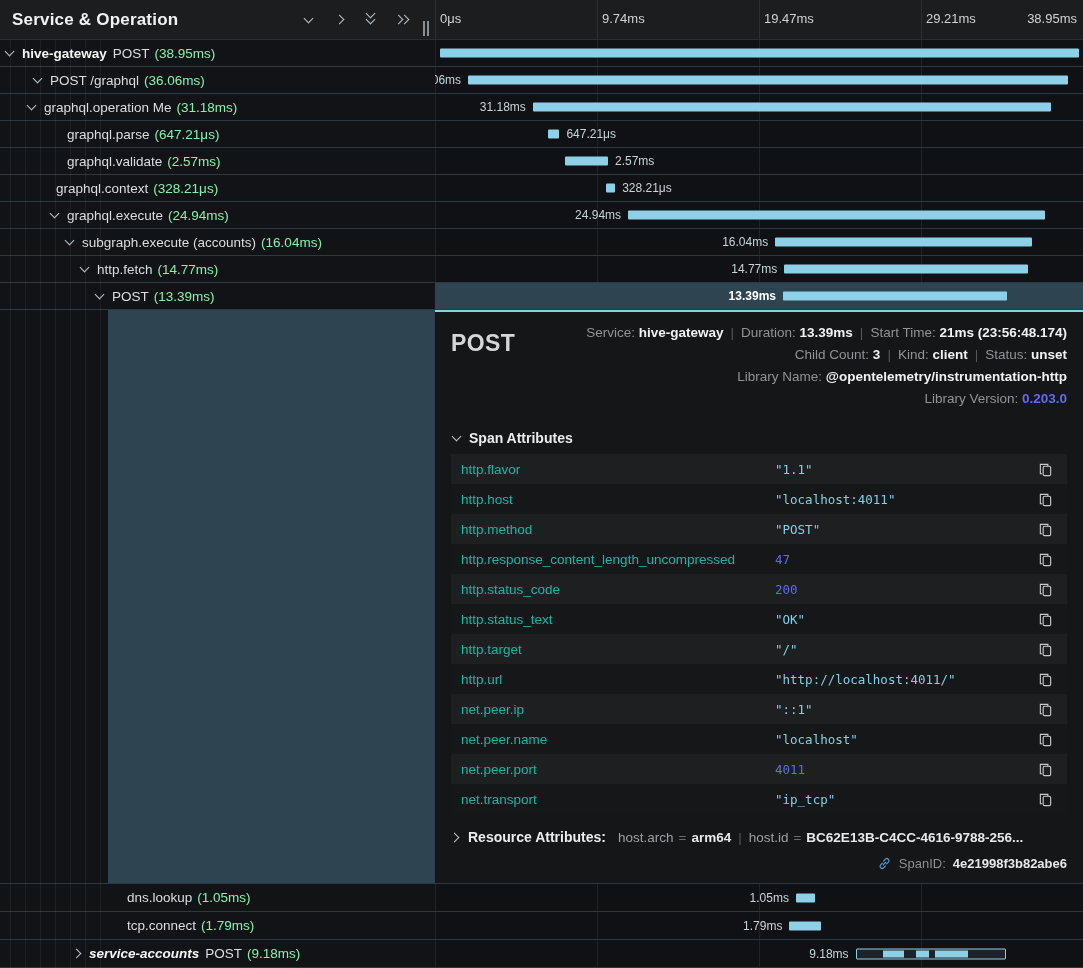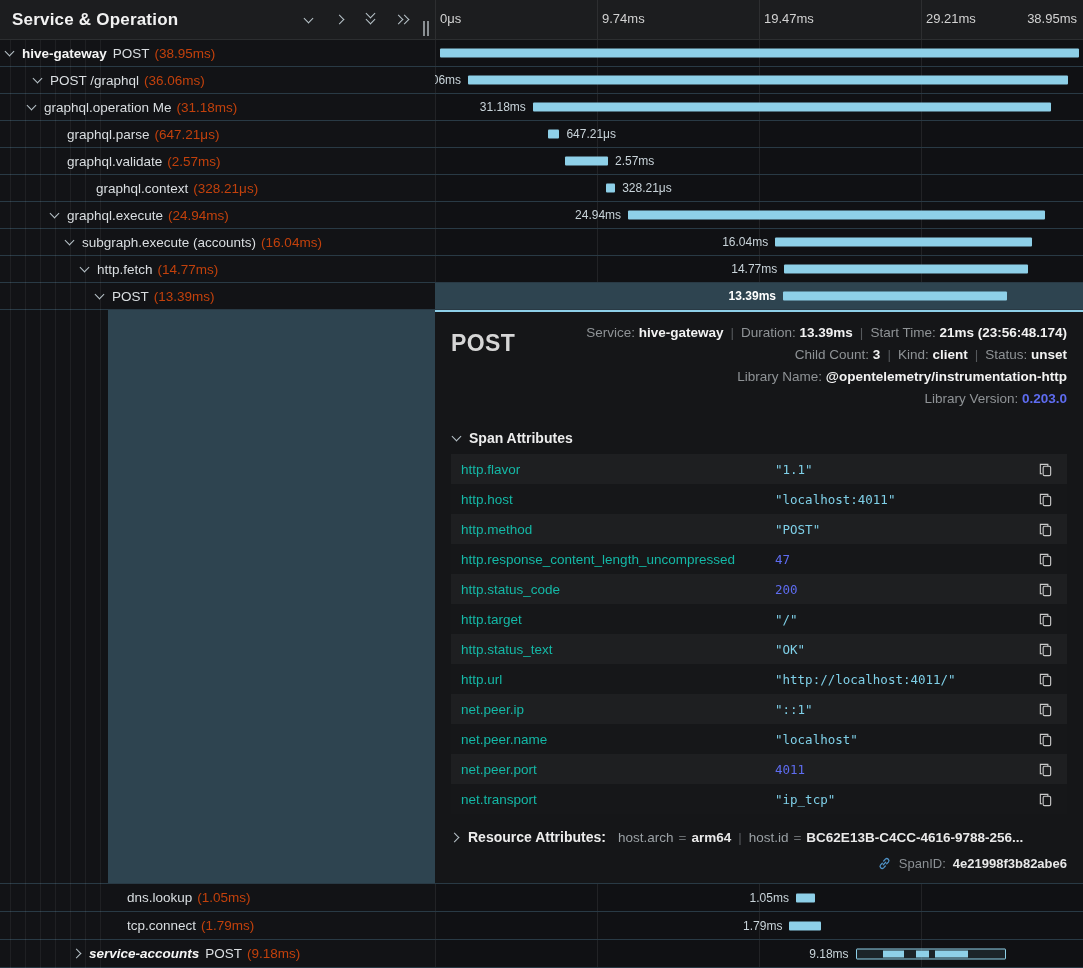--- a/index.html
+++ b/index.html
@@ -42,21 +42,21 @@
   .resizer{width:6px;height:15px;border-left:2px solid #8a8f93;border-right:2px solid #8a8f93;margin-left:10px;align-self:flex-end;margin-bottom:3px;cursor:col-resize;}
   
   .span-row{display:flex;height:27px;border-bottom:1px solid var(--rowline);cursor:pointer;}
   .bottom .span-row{height:28px;}
   .row-left{width:var(--leftw);display:flex;align-items:center;font-size:13.5px;white-space:nowrap;overflow:hidden;}
   .row-left .chev{margin-right:9px;}
   .chev-spacer{display:inline-block;width:16px;flex:none;}
   .svc{font-weight:700;color:#f5f5f5;margin-right:6px;}
   .svc.bold-italic{font-style:italic;}
   .op{color:#dadee1;margin-right:5px;}
-  .dur{color:#c2410c;}
+  .dur{color:#86efac;}
   .row-right{flex:1;position:relative;overflow:hidden;background-color:#101114;}
   .bar{position:absolute;top:50%;transform:translateY(-50%);height:9px;background:var(--bar);border-radius:1px;}
   .bar.outline{background:rgba(142,208,232,.10);border:1px solid var(--bar);height:11px;}
   .bar.outline i{position:absolute;top:1px;bottom:1px;background:var(--bar);display:block;}
   .bar-label{position:absolute;top:50%;transform:translateY(-50%);font-size:12px;color:#c9d4da;white-space:nowrap;}
   .span-row.sel .row-right{background:var(--sel);background-image:none;}
   .span-row.sel .bar-label{color:#ffffff;font-weight:700;}
   
   .detail-row{display:flex;height:574px;border-bottom:1px solid var(--rowline);}
   .detail-left{width:var(--leftw);position:relative;background:#121316;}
@@ -175,21 +175,21 @@
           <span class="chev-spacer"></span>
           <span class="op">graphql.validate</span>
           <span class="dur">(2.57ms)</span>
         </div>
         <div class="row-right gridbg">
           <div class="bar" style="left: 20.1%; width: 6.6%;"></div>
           <span class="bar-label" style="left: calc(26.7% + 7px);">2.57ms</span>
         </div>
       </div>
       <div class="span-row">
-        <div class="row-left" style="padding-left: 80px;">
+        <div class="row-left" style="padding-left: 40px;">
           <span class="chev-spacer"></span>
           <span class="op">graphql.context</span>
           <span class="dur">(328.21μs)</span>
         </div>
         <div class="row-right gridbg">
           <div class="bar" style="left: 26.4%; width: 1.4%;"></div>
           <span class="bar-label" style="left: calc(27.8% + 7px);">328.21μs</span>
         </div>
       </div>
       <div class="span-row">
@@ -301,32 +301,32 @@
             <span class="attr-key">http.status_code</span>
             <span class="attr-val number">200</span>
             <button class="copy-btn">
               <svg viewBox="0 0 16 16" width="15" height="15" fill="none" stroke="#c9c9c9" stroke-width="1.2">
                 <rect x="5.5" y="4.5" width="8" height="10" rx="1.5"></rect>
                 <path d="M10.5 4.5v-2h-8v10h2"></path>
               </svg>
             </button>
           </div>
           <div class="attr-row">
+            <span class="attr-key">http.status_text</span>
+            <span class="attr-val string">"OK"</span>
+            <button class="copy-btn">
+              <svg viewBox="0 0 16 16" width="15" height="15" fill="none" stroke="#c9c9c9" stroke-width="1.2">
+                <rect x="5.5" y="4.5" width="8" height="10" rx="1.5"></rect>
+                <path d="M10.5 4.5v-2h-8v10h2"></path>
+              </svg>
+            </button>
+          </div>
+          <div class="attr-row">
             <span class="attr-key">http.target</span>
             <span class="attr-val string">"/"</span>
-            <button class="copy-btn">
-              <svg viewBox="0 0 16 16" width="15" height="15" fill="none" stroke="#c9c9c9" stroke-width="1.2">
-                <rect x="5.5" y="4.5" width="8" height="10" rx="1.5"></rect>
-                <path d="M10.5 4.5v-2h-8v10h2"></path>
-              </svg>
-            </button>
-          </div>
-          <div class="attr-row">
-            <span class="attr-key">http.status_text</span>
-            <span class="attr-val string">"OK"</span>
             <button class="copy-btn">
               <svg viewBox="0 0 16 16" width="15" height="15" fill="none" stroke="#c9c9c9" stroke-width="1.2">
                 <rect x="5.5" y="4.5" width="8" height="10" rx="1.5"></rect>
                 <path d="M10.5 4.5v-2h-8v10h2"></path>
               </svg>
             </button>
           </div>
           <div class="attr-row">
             <span class="attr-key">http.url</span>
             <span class="attr-val string">"http://localhost:4011/"</span>

